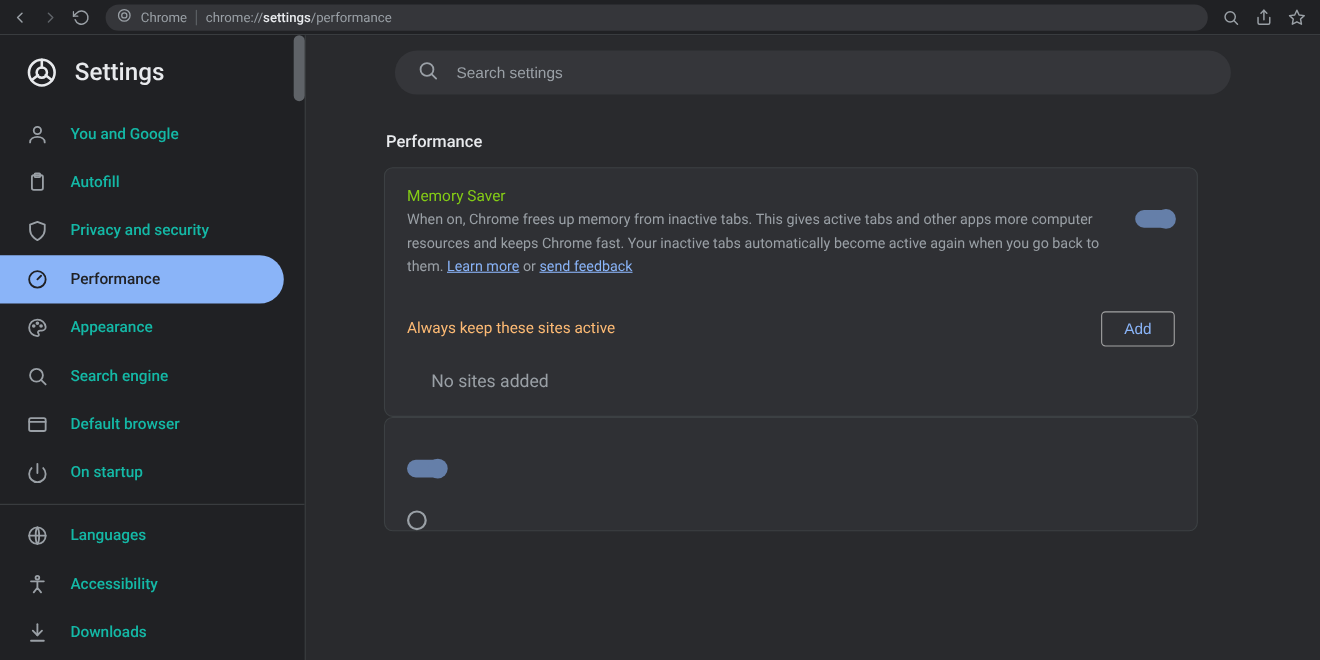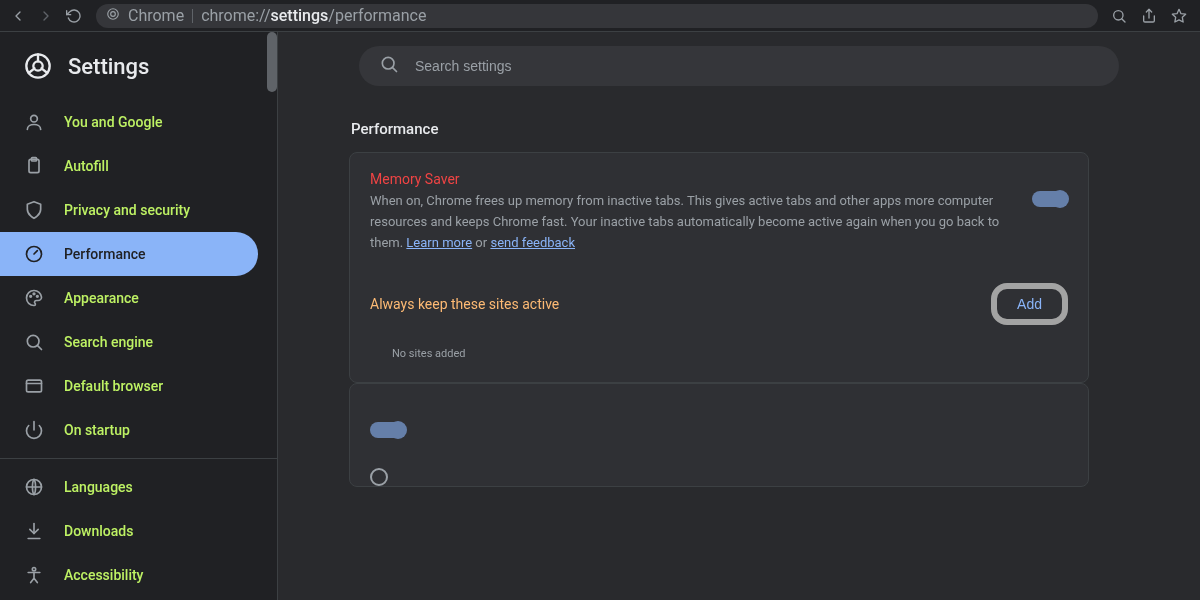--- a/index.html
+++ b/index.html
@@ -3,64 +3,64 @@
 <meta charset="utf-8">
 <style>
 * { box-sizing: border-box; margin: 0; padding: 0; }
 body { font-family: Roboto, Arial, sans-serif; background: #202124; color: #e8eaed; width: 1200px; height: 600px; overflow: hidden; }
 
 
 .toolbar { display: flex; align-items: center; height: 32px; background: #202124; border-bottom: 1px solid #3c4043; padding: 0 4px; }
 .nav-arrow { width: 28px; height: 28px; display: flex; align-items: center; justify-content: center; color: #9aa0a6; cursor: pointer; }
 .nav-arrow.disabled { color: #5f6368; }
 .nav-arrow svg { width: 16px; height: 16px; }
-.omnibox { flex: 1; display: flex; align-items: center; background: #35363a; border-radius: 14px; height: 24px; padding: 0 10px; margin: 0 8px; font-size: 16px; color: #9aa0a6; gap: 8px; }
+.omnibox { flex: 1; display: flex; align-items: center; background: #35363a; border-radius: 14px; height: 24px; padding: 0 10px; margin: 0 8px; font-size: 12px; color: #9aa0a6; gap: 8px; }
 .omnibox .site-divider { width: 1px; height: 14px; background: #5f6368; }
 .omnibox .path { color: #9aa0a6; }
 .omnibox .path strong { color: #e8eaed; font-weight: 500; }
 .toolbar-right { display: flex; align-items: center; gap: 4px; padding-right: 4px; }
 .toolbar-right .ticon { width: 26px; height: 26px; display: flex; align-items: center; justify-content: center; color: #9aa0a6; cursor: pointer; }
 .toolbar-right svg { width: 16px; height: 16px; }
 
 
 .app { display: flex; height: 568px; }
 .sidebar-wrap { width: 278px; background: #202124; position: relative; border-right: 1px solid #3c4043; }
 .sidebar-content { height: 100%; overflow: hidden; }
 .scrollbar-thumb { position: absolute; right: 0; top: 0; width: 10px; height: 60px; background: #5f6368; border-radius: 5px; }
 .brand { display: flex; align-items: center; gap: 16px; padding: 20px 24px; }
 .brand-logo { width: 28px; height: 28px; }
 .brand-title { font-size: 22px; font-weight: 500; color: #e8eaed; }
 .nav { }
-.nav-item { display: flex; align-items: center; gap: 20px; height: 44px; padding: 0 24px; font-size: 14px; font-weight: 500; color: #bef264; cursor: pointer; position: relative; }
+.nav-item { display: flex; align-items: center; gap: 20px; height: 44px; padding: 0 24px; font-size: 14px; font-weight: 500; color: #14b8a6; cursor: pointer; position: relative; }
 .nav-item .nicon { width: 20px; height: 20px; color: #9aa0a6; display: flex; align-items: center; justify-content: center; }
 .nav-item.active { background: #8ab4f8; color: #202124; border-radius: 0 22px 22px 0; width: 258px; }
 .nav-item.active .nicon { color: #202124; }
 .nav-sep { height: 1px; background: #3c4043; margin: 6px 0; }
 
 .main { flex: 1; background: #292a2d; overflow: hidden; }
 .search-wrap { padding: 14px 0 14px 0; display: flex; justify-content: center; }
 .search-pill { width: 760px; height: 40px; background: #35363a; border-radius: 20px; display: flex; align-items: center; padding: 0 20px; gap: 16px; }
 .search-pill svg { width: 20px; height: 20px; color: #9aa0a6; }
 .search-pill input { flex: 1; background: transparent; border: none; outline: none; font-size: 14px; color: #e8eaed; }
 .search-pill input::placeholder { color: #9aa0a6; }
 
 .content { padding: 0 40px 0 0; width: 780px; margin: 0 auto; }
 .section-title { font-size: 15px; font-weight: 500; color: #e8eaed; padding: 20px 0 14px 2px; }
 .card { background: #2f3034; border-radius: 8px; border: 1px solid #3c4043; }
 .card-row { display: flex; align-items: flex-start; padding: 18px 20px; gap: 20px; }
 .card-text { flex: 1; }
-.card-label { font-size: 14px; color: #ef4444; margin-bottom: 4px; }
+.card-label { font-size: 14px; color: #84cc16; margin-bottom: 4px; }
 .card-desc { font-size: 13px; color: #9aa0a6; line-height: 1.6; }
 .card-desc a { color: #8ab4f8; text-decoration: underline; cursor: pointer; }
 .toggle { width: 36px; height: 16px; background: #8ab4f8; border-radius: 8px; position: relative; flex-shrink: 0; margin-top: 20px; cursor: pointer; opacity:0.6; }
 .toggle::after { content: ""; position: absolute; width: 18px; height: 18px; background: #8ab4f8; border-radius: 50%; top: -1px; right: -1px; }
 .subrow { display: flex; align-items: center; justify-content: space-between; padding: 12px 20px; }
 .subrow-label { font-size: 14px; color: #fdba74; }
-.add-btn { border: 6px solid #a3a3a3; background: transparent; color: #8ab4f8; font-size: 14px; font-weight: 500; padding: 7px 20px; border-radius: 16px; cursor: pointer; }
-.empty { padding: 10px 20px 22px 42px; font-size: 11px; color: #9aa0a6; }
+.add-btn { border: 1px solid #a3a3a3; background: transparent; color: #8ab4f8; font-size: 14px; font-weight: 500; padding: 7px 20px; border-radius: 4px; cursor: pointer; }
+.empty { padding: 10px 20px 22px 42px; font-size: 16px; color: #9aa0a6; }
 .radio-row { display: flex; align-items: center; gap: 16px; padding: 12px 20px 0 20px; }
 .radio-circle { width: 18px; height: 18px; border: 2px solid #9aa0a6; border-radius: 50%; flex-shrink: 0; }
 .radio-label { font-size: 14px; color: #e8eaed; }
 svg { fill: none; stroke: currentColor; stroke-width: 2; stroke-linecap: round; stroke-linejoin: round; }
 </style>
 </head>
 <body>
 
 <div class="toolbar">
   <div class="nav-arrow">
@@ -206,35 +206,35 @@
                 <circle cx="12" cy="12" r="9"></circle>
                 <line x1="3" y1="12" x2="21" y2="12"></line>
                 <path d="M12 3c2.5 3 2.5 15 0 18M12 3c-2.5 3-2.5 15 0 18"></path>
               </svg>
             </span>
             <span>Languages</span>
           </div>
         <div class="nav-item">
             <span class="nicon">
               <svg viewBox="0 0 24 24">
+                <circle cx="12" cy="5" r="2"></circle>
+                <path d="M5 9h14M12 9v7m-4 5 4-5 4 5"></path>
+              </svg>
+            </span>
+            <span>Accessibility</span>
+          </div>
+        <div class="nav-item">
+            <span class="nicon">
+              <svg viewBox="0 0 24 24">
                 <path d="M12 3v12"></path>
                 <polyline points="7 10 12 15 17 10"></polyline>
                 <line x1="5" y1="21" x2="19" y2="21"></line>
               </svg>
             </span>
             <span>Downloads</span>
-          </div>
-        <div class="nav-item">
-            <span class="nicon">
-              <svg viewBox="0 0 24 24">
-                <circle cx="12" cy="5" r="2"></circle>
-                <path d="M5 9h14M12 9v7m-4 5 4-5 4 5"></path>
-              </svg>
-            </span>
-            <span>Accessibility</span>
           </div>
       </div>
     </div>
     <div class="scrollbar-thumb"></div>
   </div>
 
   <div class="main">
     <div class="search-wrap">
       <div class="search-pill">
         <span><svg viewBox="0 0 24 24">

